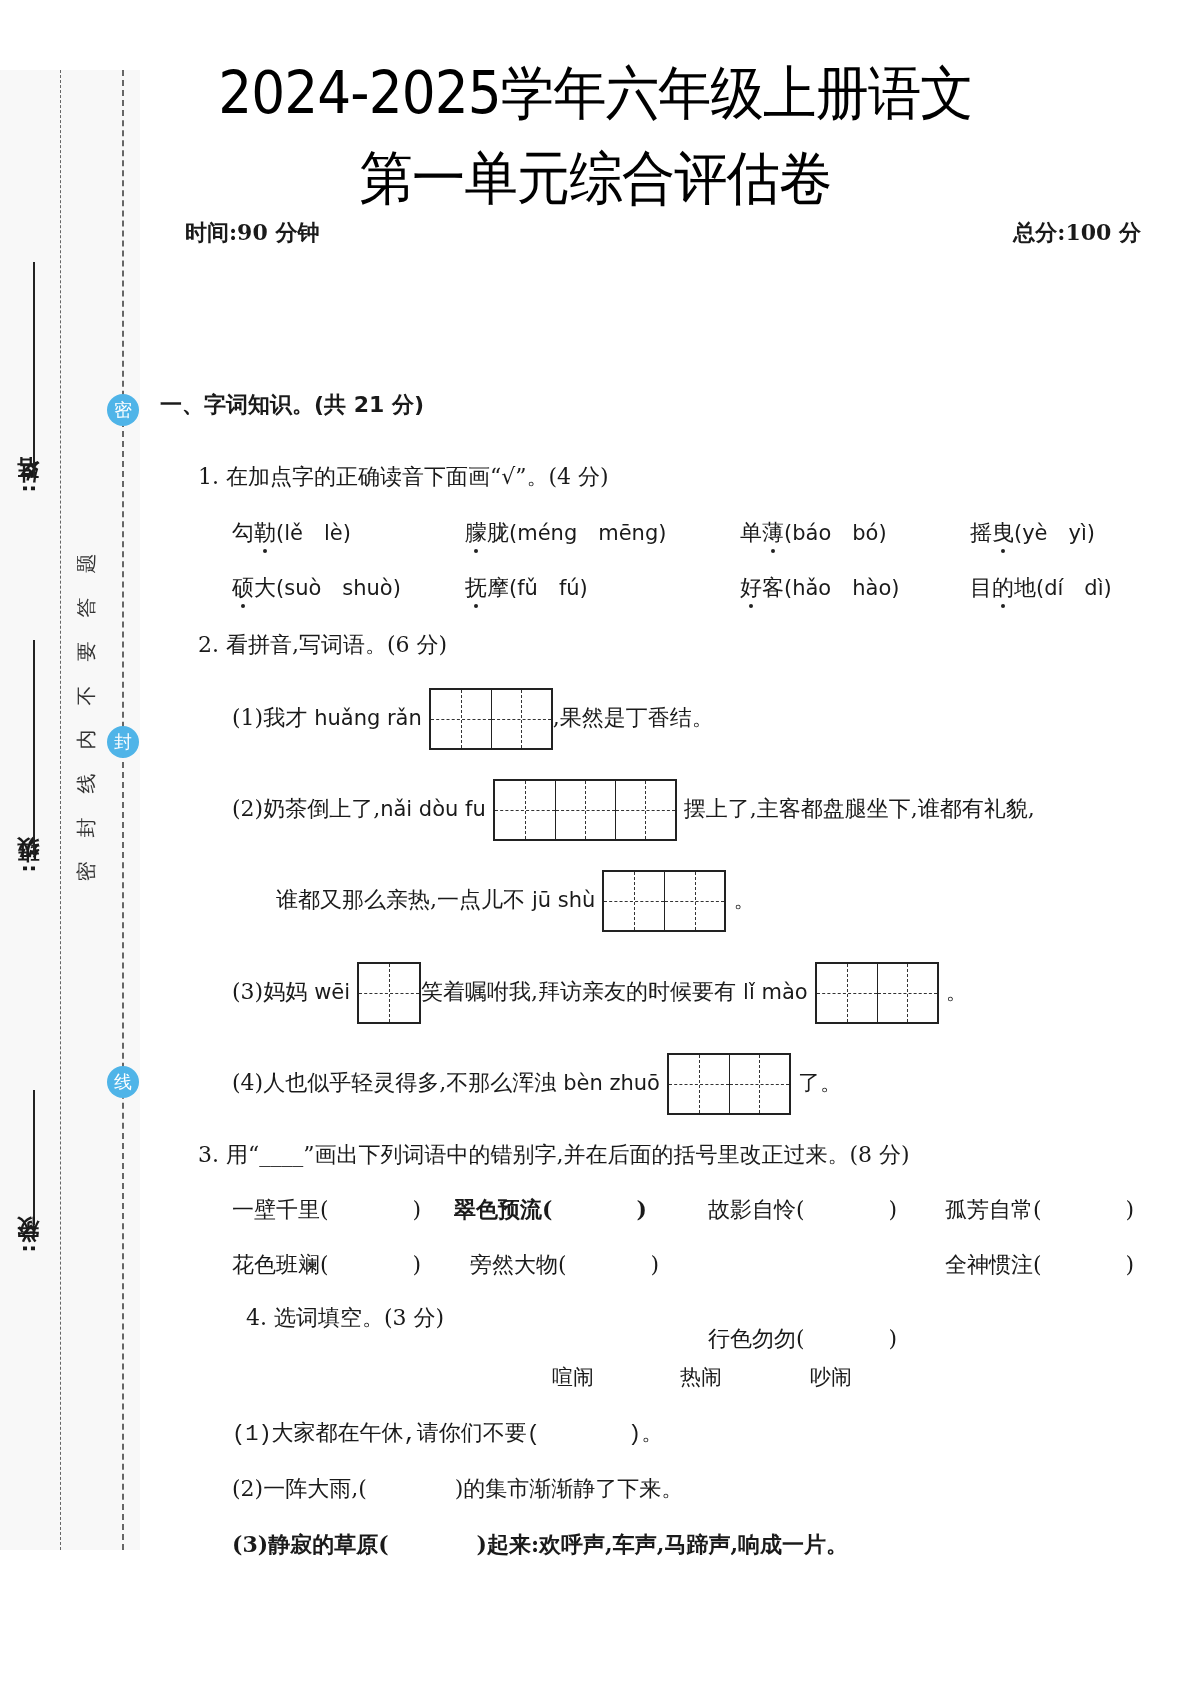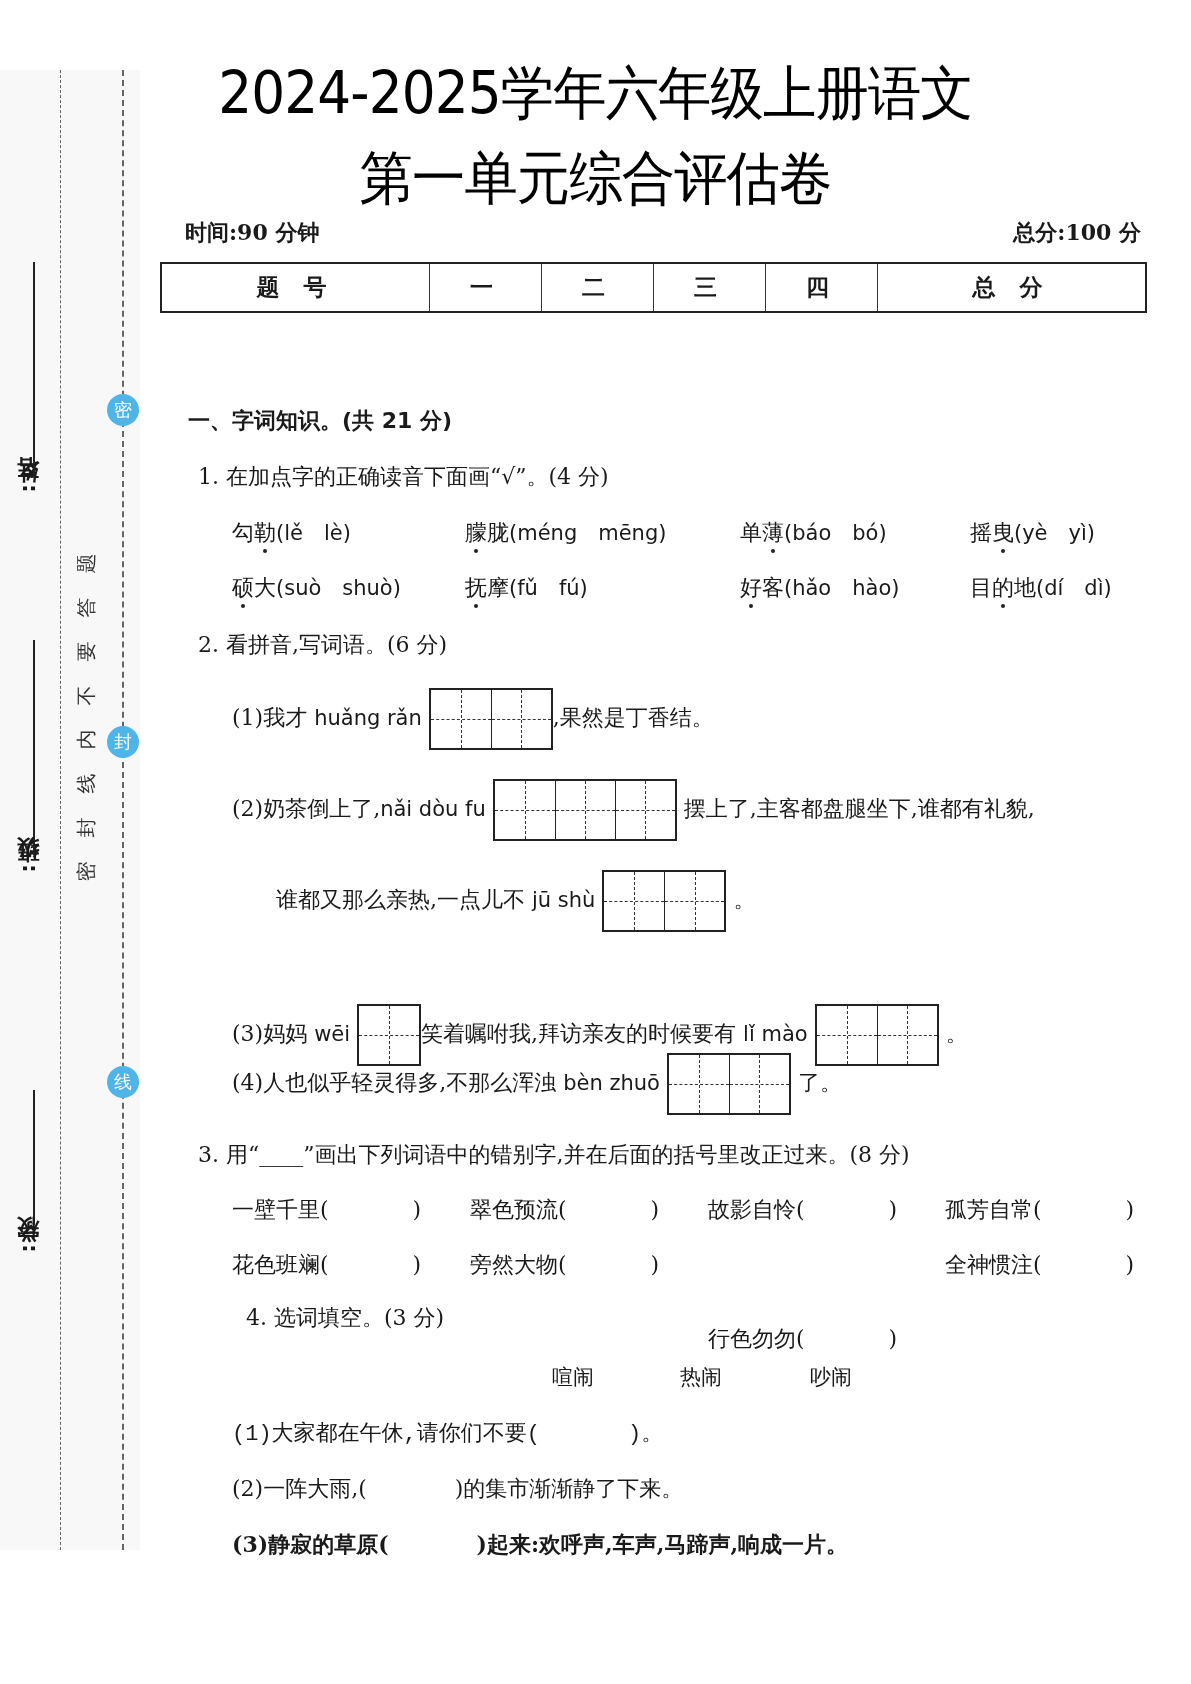--- a/index.html
+++ b/index.html
@@ -74,32 +74,24 @@
 <div class="badge" style="top:1066px;">线</div>
 
 <div class="title" style="top:55px;">2024-2025学年六年级上册语文</div>
 <div class="title" style="top:140px;">第一单元综合评估卷</div>
 
 <div class="meta" style="left:185px;">时间:90 分钟</div>
 <div class="meta" style="right:50px;">总分:100 分</div>
 
 <table class="score">
   <tbody>
-      <tr>
-    <td>题 号</td>
-    <td>一</td>
-    <td>二</td>
-    <td>三</td>
-    <td>四</td>
-    <td>总 分</td>
-  </tr>
 </tbody>
   </table>
 
-<div class="sec" style="left:160px;top:406px;margin-left:28px;">
+<div class="sec" style="left:160px;top:390px;">
   <b>一、字词知识。(共 21 分)</b>
 </div>
 
 <div class="q" style="left:198px;top:462px;">1. 在加点字的正确读音下面画“√”。(4 分)</div>
 
 <div class="q" style="left:232px;top:518px;">
   <span>勾</span><span class="dot">勒</span><span class="py">(lě　lè)</span>
 </div>
 <div class="q" style="left:465px;top:518px;">
   <span class="dot">朦</span><span>胧</span><span class="py">(méng　mēng)</span>
@@ -135,37 +127,37 @@
   <span class="grid" style="width:180px;"><span class="cell" style="left:0"></span><span class="cell" style="left:60px"></span><span class="cell" style="left:120px"></span></span>
   <span>摆上了,主客都盘腿坐下,谁都有礼貌,</span>
 </div>
 
 <div class="q" style="left:276px;top:870px;">
   <span>谁都又那么亲热,一点儿不 </span><span class="py">jū shù</span>
   <span class="grid" style="width:120px;"><span class="cell" style="left:0"></span><span class="cell" style="left:60px"></span></span>
   <span>。</span>
 </div>
 
-<div class="q" style="left:232px;top:1004px;">
+<div class="q" style="left:232px;top:962px;">
   <span>(3)妈妈 </span><span class="py">wēi</span>
   <span class="grid" style="width:60px;"><span class="cell" style="left:0"></span></span><span>笑着嘱咐我,拜访亲友的时候要有 </span><span class="py">lǐ mào</span>
   <span class="grid" style="width:120px;"><span class="cell" style="left:0"></span><span class="cell" style="left:60px"></span></span>
   <span>。</span>
 </div>
 
 <div class="q" style="left:232px;top:1053px;">
   <span>(4)人也似乎轻灵得多,不那么浑浊 </span><span class="py">bèn zhuō</span>
   <span class="grid" style="width:120px;"><span class="cell" style="left:0"></span><span class="cell" style="left:60px"></span></span>
   <span>了。</span>
 </div>
 
 <div class="q" style="left:198px;top:1140px;">3. 用“____”画出下列词语中的错别字,并在后面的括号里改正过来。(8 分)</div>
 
 <div class="q" style="left:232px;top:1195px;"><span>一壁千里</span><span>(</span><span style="display:inline-block;width:84px;"></span><span>)</span></div>
-<div class="q" style="left:470px;top:1195px;"><span>翠色预流</span><span>(</span><span style="display:inline-block;width:84px;"></span><span>)</span></div>
+<div class="q" style="left:454px;top:1195px;font-weight:bold;"><span>翠色预流</span><span>(</span><span style="display:inline-block;width:84px;"></span><span>)</span></div>
 <div class="q" style="left:708px;top:1195px;"><span>故影自怜</span><span>(</span><span style="display:inline-block;width:84px;"></span><span>)</span></div>
 <div class="q" style="left:945px;top:1195px;"><span>孤芳自常</span><span>(</span><span style="display:inline-block;width:84px;"></span><span>)</span></div>
 
 <div class="q" style="left:232px;top:1250px;"><span>花色班斓</span><span>(</span><span style="display:inline-block;width:84px;"></span><span>)</span></div>
 <div class="q" style="left:470px;top:1250px;"><span>旁然大物</span><span>(</span><span style="display:inline-block;width:84px;"></span><span>)</span></div>
 <div class="q" style="left:708px;top:1324px;"><span>行色勿勿</span><span>(</span><span style="display:inline-block;width:84px;"></span><span>)</span></div>
 <div class="q" style="left:945px;top:1250px;"><span>全神惯注</span><span>(</span><span style="display:inline-block;width:84px;"></span><span>)</span></div>
 
 <div class="q" style="left:198px;top:1303px;margin-left:48px;">4. 选词填空。(3 分)</div>
 <div class="q" style="left:552px;top:1363px;font-size:21px;">喧闹</div>

